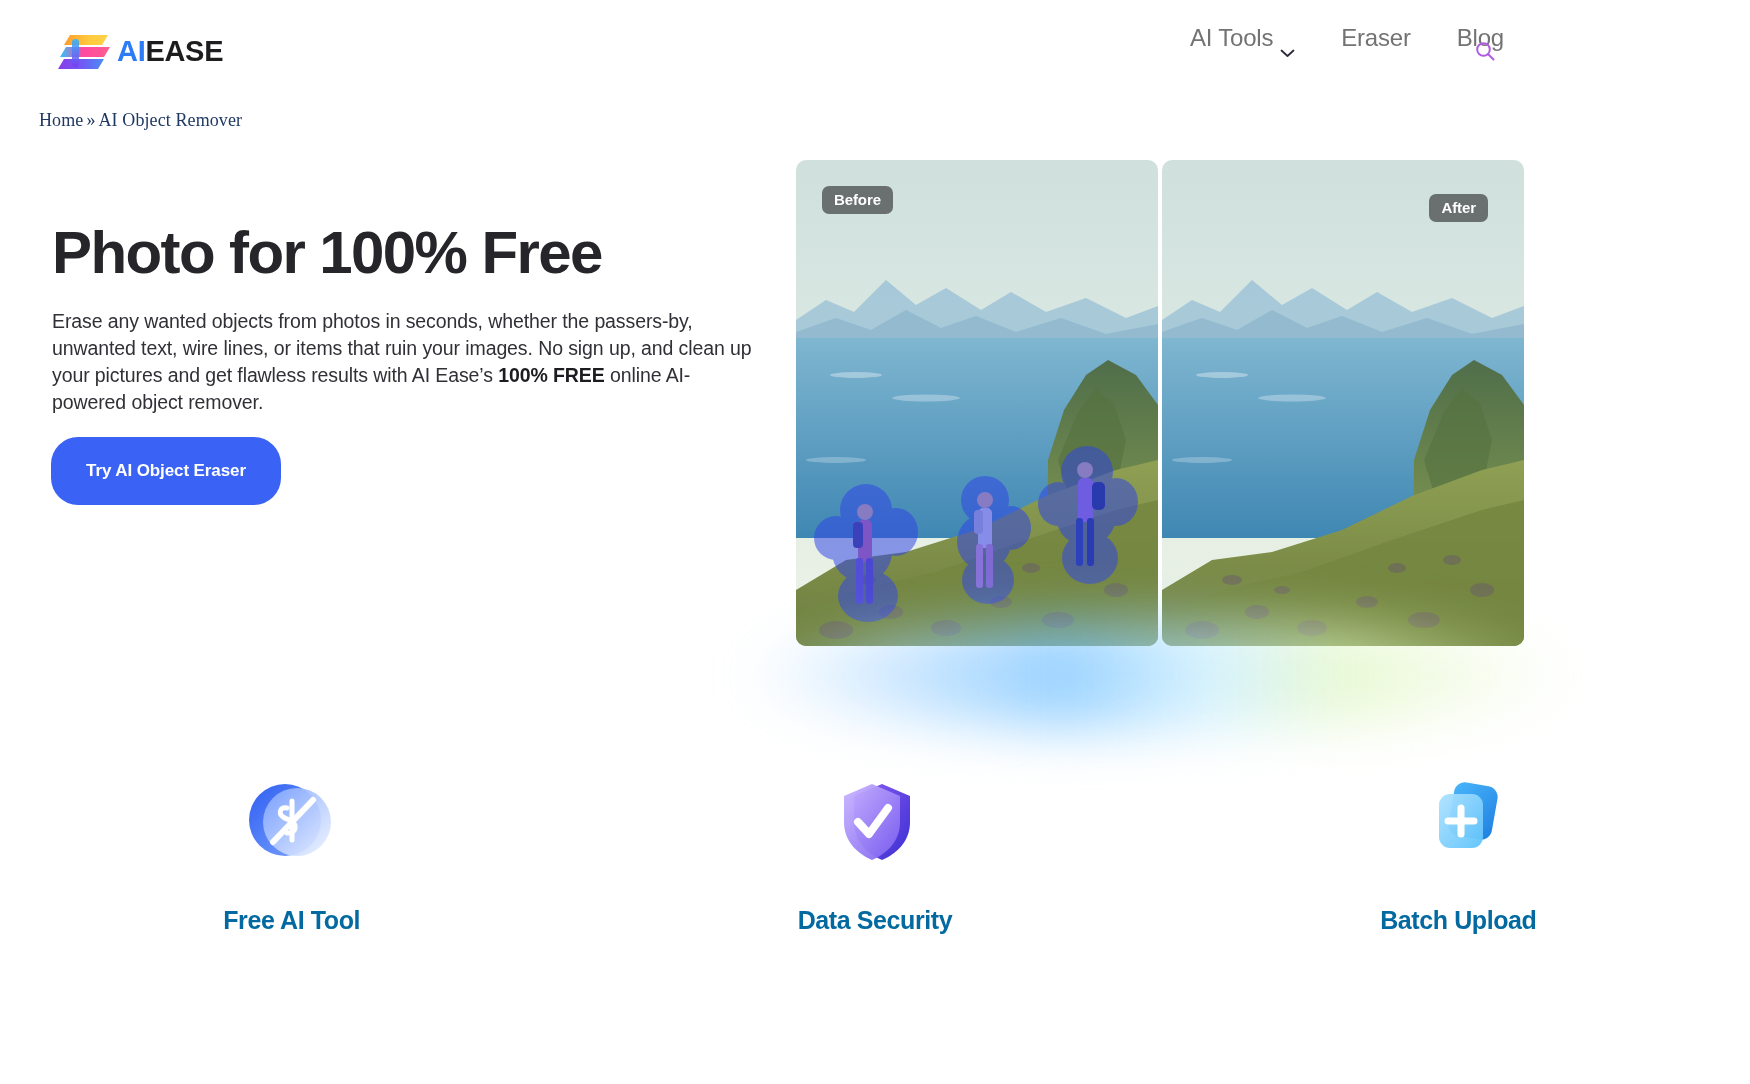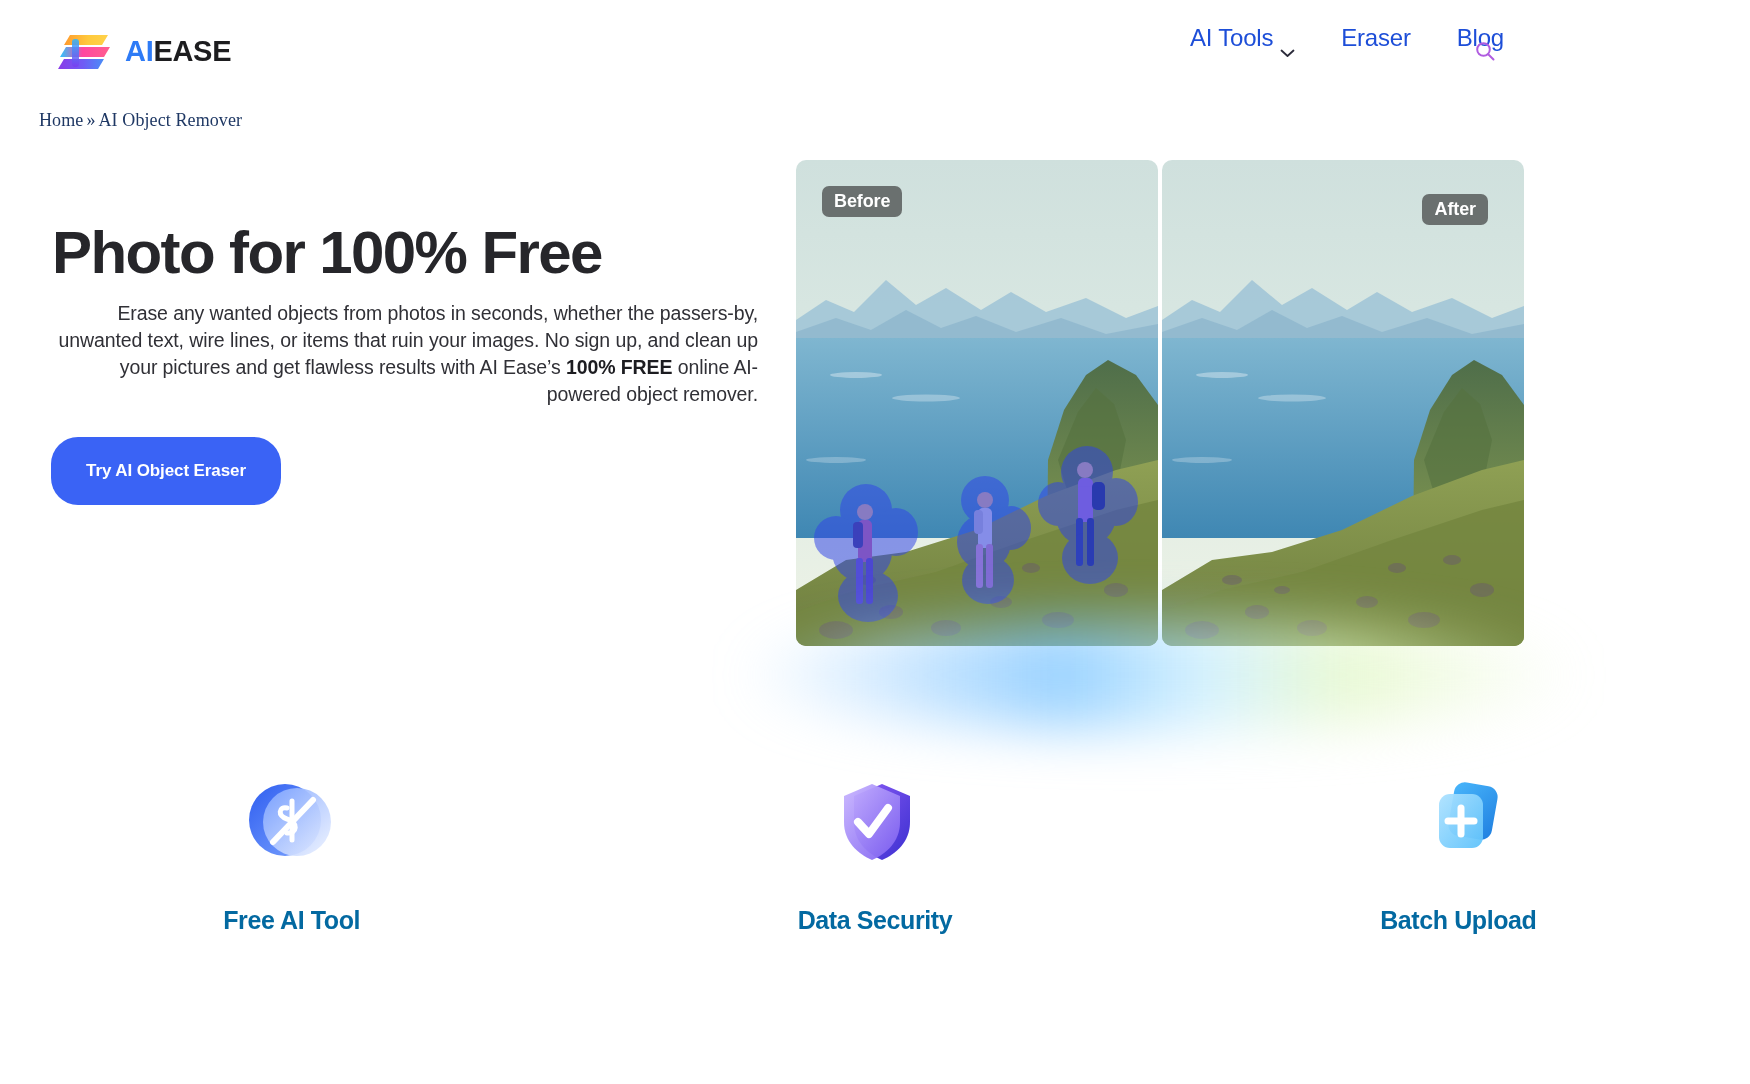--- a/index.html
+++ b/index.html
@@ -11,37 +11,37 @@
   }
   .page { position: relative; width: 1750px; height: 1084px; background: #fff; }
 
   
   .header {
     position: absolute; top: 0; left: 0; width: 1750px; height: 102px;
     display: flex; align-items: center;
   }
   .logo-wrap {
     position: absolute; left: 58px; top: 27px;
-    display: flex; align-items: center; gap: 11px;
+    display: flex; align-items: center; gap: 3px;
   }
   .logo-mark { position: relative; width: 56px; height: 48px; }
   .logo-mark svg { display: block; }
   .logo-text {
     font-size: 29px; font-weight: 700; letter-spacing: -0.3px;
     font-family: "Liberation Sans", sans-serif; line-height: 1;
   }
   .logo-ai { color: #2e7bf6; }
   .logo-ease { color: #1d1d1f; }
 
   .nav {
     position: absolute; right: 246px; top: 24px;
     display: flex; align-items: center; gap: 46px;
   }
   .nav-item {
-    font-size: 24px; color: #1d4ed8; letter-spacing: -0.2px;
+    font-size: 24px; color: #737373; letter-spacing: -0.2px;
     display: flex; align-items: center; gap: 7px; cursor: pointer;
     font-weight: 400;
   }
   .chev { display: inline-block; width: 15px; height: 9px; position: relative; top: 2px; }
   .search-btn {
     position: absolute; right: 250px; top: 36px;
     width: 30px; height: 30px; display: flex; align-items: center; justify-content: center;
     cursor: pointer;
   }
 
@@ -54,22 +54,22 @@
   .breadcrumb .sep { color: #1f3864; padding: 0 3px; }
   .breadcrumb a { color: #1f3864; text-decoration: none; cursor: pointer; }
 
   
   .hero-title {
     position: absolute; left: 52px; top: 160px; width: 700px;
     font-size: 60px; line-height: 62px; font-weight: 700;
     color: #26262a; letter-spacing: -1.6px;
   }
   .hero-desc {
-    position: absolute; left: 52px; top: 300px; width: 706px;
-    font-size: 19.5px; line-height: 27px; color: #303036; letter-spacing: -0.1px; text-align: right;
+    position: absolute; left: 52px; top: 308px; width: 706px;
+    font-size: 19.5px; line-height: 27px; color: #303036; letter-spacing: -0.1px;
   }
   .hero-desc b { font-weight: 700; color: #1c1c20; }
   .cta-btn {
     position: absolute; left: 51px; top: 437px;
     width: 230px; height: 68px; border-radius: 27px;
     background: #3a63f5; border: none; cursor: pointer;
     color: #fff; font-size: 17px; font-weight: 700; letter-spacing: -0.1px;
     font-family: "Liberation Sans", sans-serif;
     display: flex; align-items: center; justify-content: center;
   }
@@ -78,21 +78,21 @@
   .hero-media { position: absolute; left: 796px; top: 160px; width: 728px; height: 486px; }
   .shot {
     position: absolute; top: 0; width: 362px; height: 486px;
     border-radius: 10px; overflow: hidden;
   }
   .shot.before { left: 0; }
   .shot.after  { left: 366px; }
   .badge {
     position: absolute; top: 26px; z-index: 9;
     background: rgba(88,92,92,0.85); color: #fff;
-    font-size: 18px; font-weight: 700; letter-spacing: -0.1px;
+    font-size: 15px; font-weight: 700; letter-spacing: -0.1px;
     padding: 6px 12px 7px; border-radius: 7px; line-height: 1;
   }
   .badge.left { left: 26px; }
   .badge.right { right: 36px; margin-top: 8px; }
 
   
   .photo { position: absolute; inset: 0; }
   .glow {
     position: absolute; left: 740px; top: 620px; width: 840px; height: 110px;
     background: linear-gradient(90deg,

